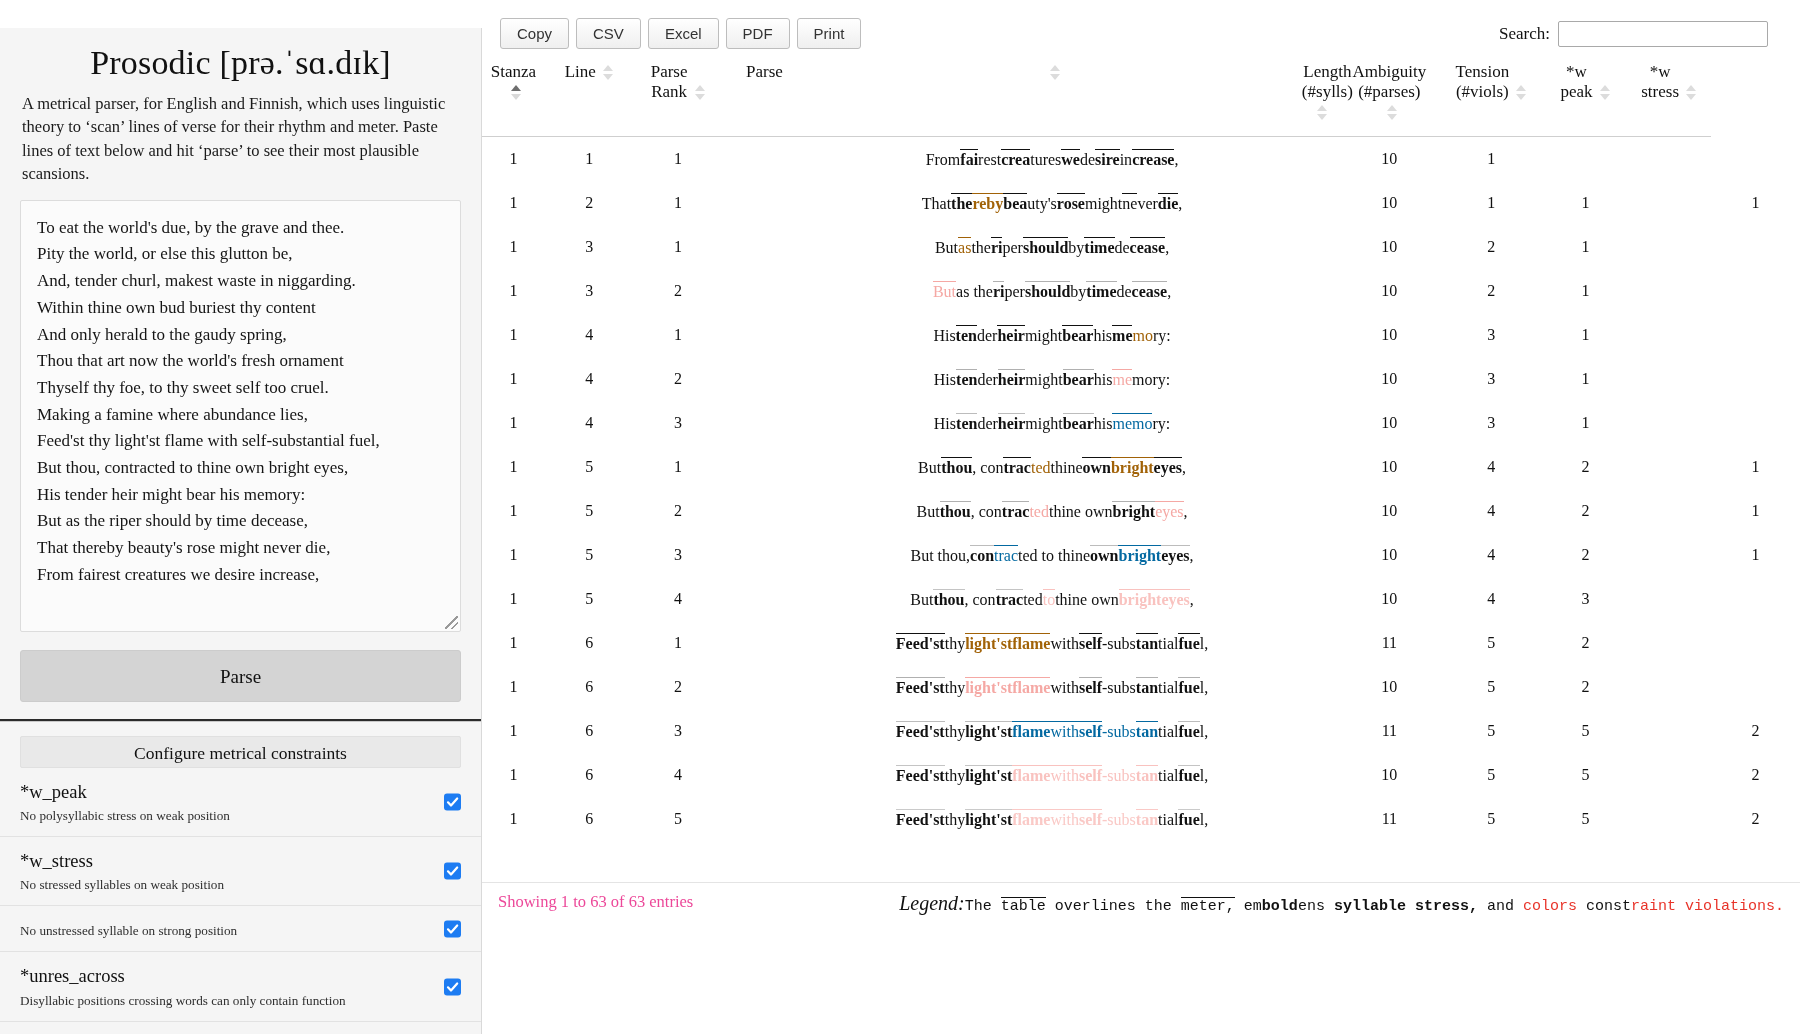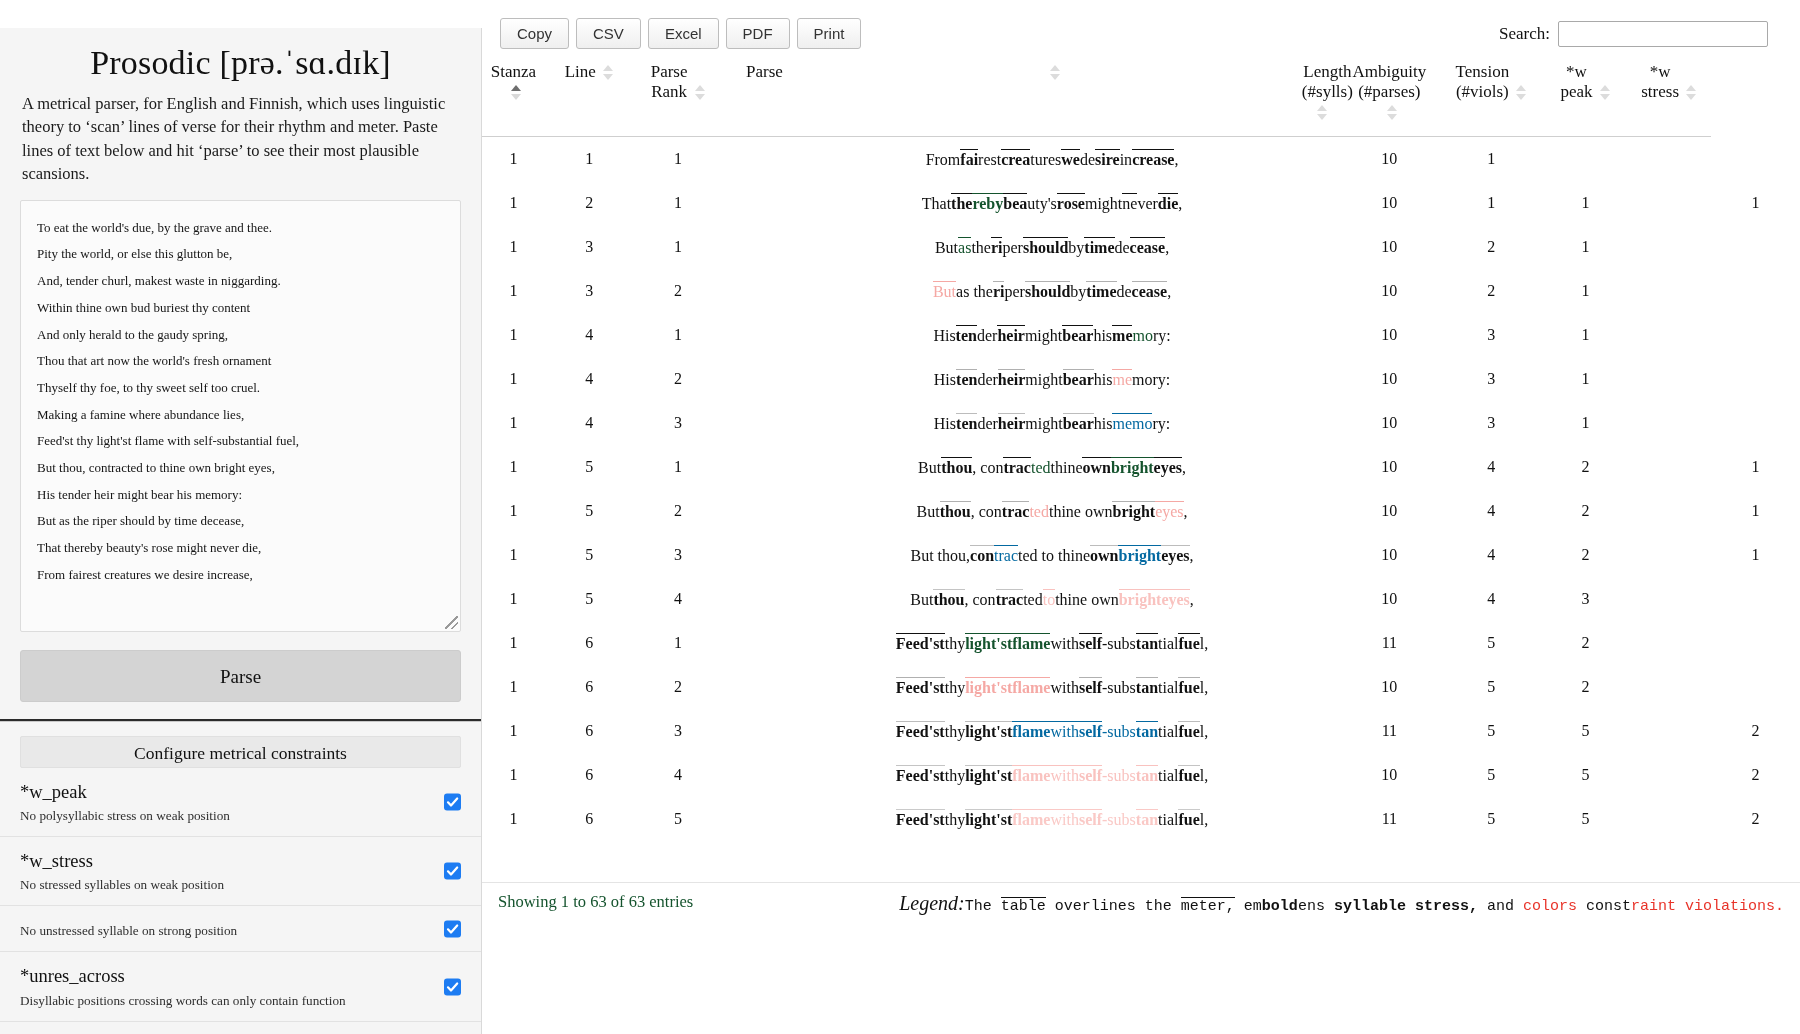--- a/index.html
+++ b/index.html
@@ -36,21 +36,21 @@
     background:#fbfbfb;
     border:1px solid #dcdcdc;
     border-radius:2px;
     height:432px;
     padding:14px 16px 8px 16px;
     position:relative;
     overflow:hidden;
     resize:none;
   }
   .poem-line {
-    font-size:13px; line-height:26.7px;
+    font-size:17px; line-height:26.7px;
     color:#151515; white-space:nowrap;
   }
   .resize-grip {
     position:absolute; right:2px; bottom:2px;
     width:13px; height:13px;
     background:
       linear-gradient(135deg, transparent 0 45%, #999 45% 55%, transparent 55% 100%),
       linear-gradient(135deg, transparent 0 70%, #999 70% 80%, transparent 80% 100%);
   }
   .parse-btn {
@@ -190,41 +190,41 @@
   
   tr.rank1 td { color:#111; }
   tr.rank2 td { color:#9a9a9a; }
   tr.rank3 td { color:#aeaeae; }
   tr.rank4 td { color:#b8b8b8; }
   tr.rank5 td { color:#c2c2c2; }
 
   .pos { display:inline-block; }
   .ol { border-top:1.4px solid currentColor; padding-top:1px; display:inline-block; }
   .st { font-weight:bold; }
-  .vi { color:#14532d; }
+  .vi { color:#a16207; }
   tr.rank2 .vi { color:#f5a8a4; }
   tr.rank3 .vi { color:#0369a1; }
   tr.rank4 .vi { color:#f9c2bf; }
   tr.rank5 .vi { color:#fac9c6; }
   tr.rank1 .ol { border-top-color:#111; }
   tr.rank2 .ol { border-top-color:#b0b0b0; }
   tr.rank3 .ol { border-top-color:#bcbcbc; }
   tr.rank4 .ol { border-top-color:#c4c4c4; }
   tr.rank5 .ol { border-top-color:#cacaca; }
   .vi.ol { border-top-color:currentColor !important; }
 
   .footer {
     flex:0 0 auto;
     border-top:1px solid #e4e4e4;
     background:#fff;
     display:flex; align-items:flex-start;
     padding:9px 16px 10px 16px;
     height:46px;
   }
-  .showing { font-size:16.5px; color:#14532d; }
+  .showing { font-size:16.5px; color:#ec4899; }
   .legend {
     margin-left:auto;
     font-size:15px; color:#111;
     font-family:"Liberation Mono", monospace;
     white-space:nowrap;
   }
   .legend .lg-it { font-family:"Liberation Serif", serif; font-style:italic; font-size:20px; }
   .legend .lg-ol { border-top:1.3px solid #111; }
   .legend .lg-b { font-weight:bold; }
   .legend .lg-r { color:#e8342a; }

